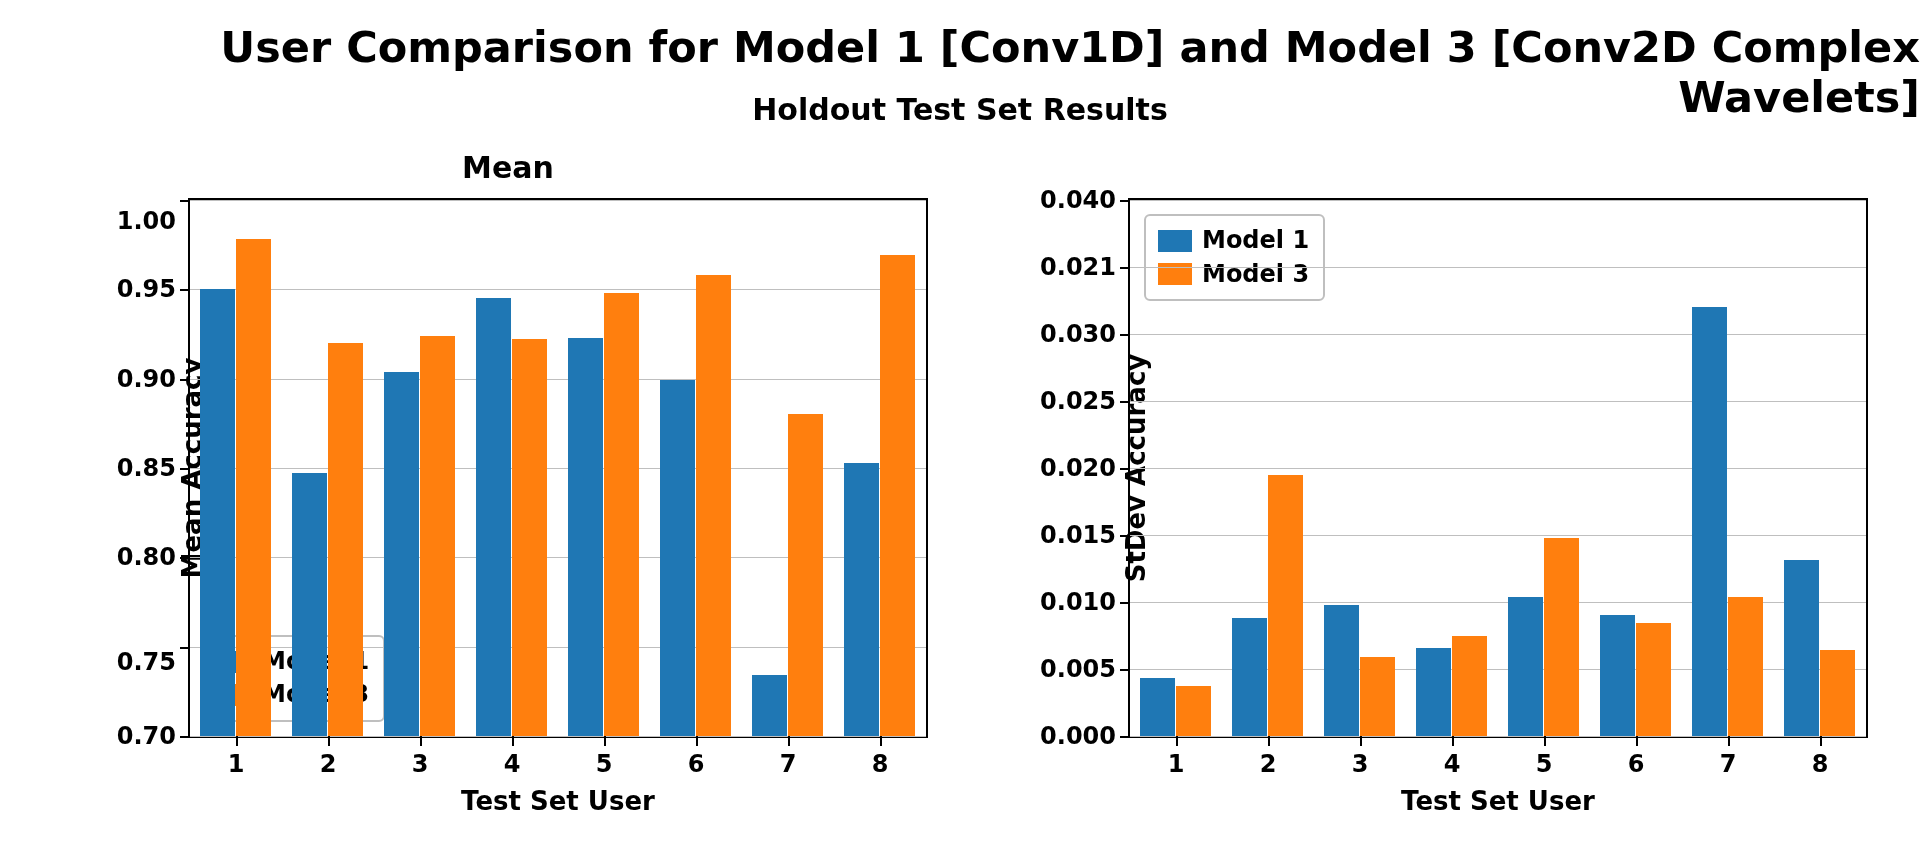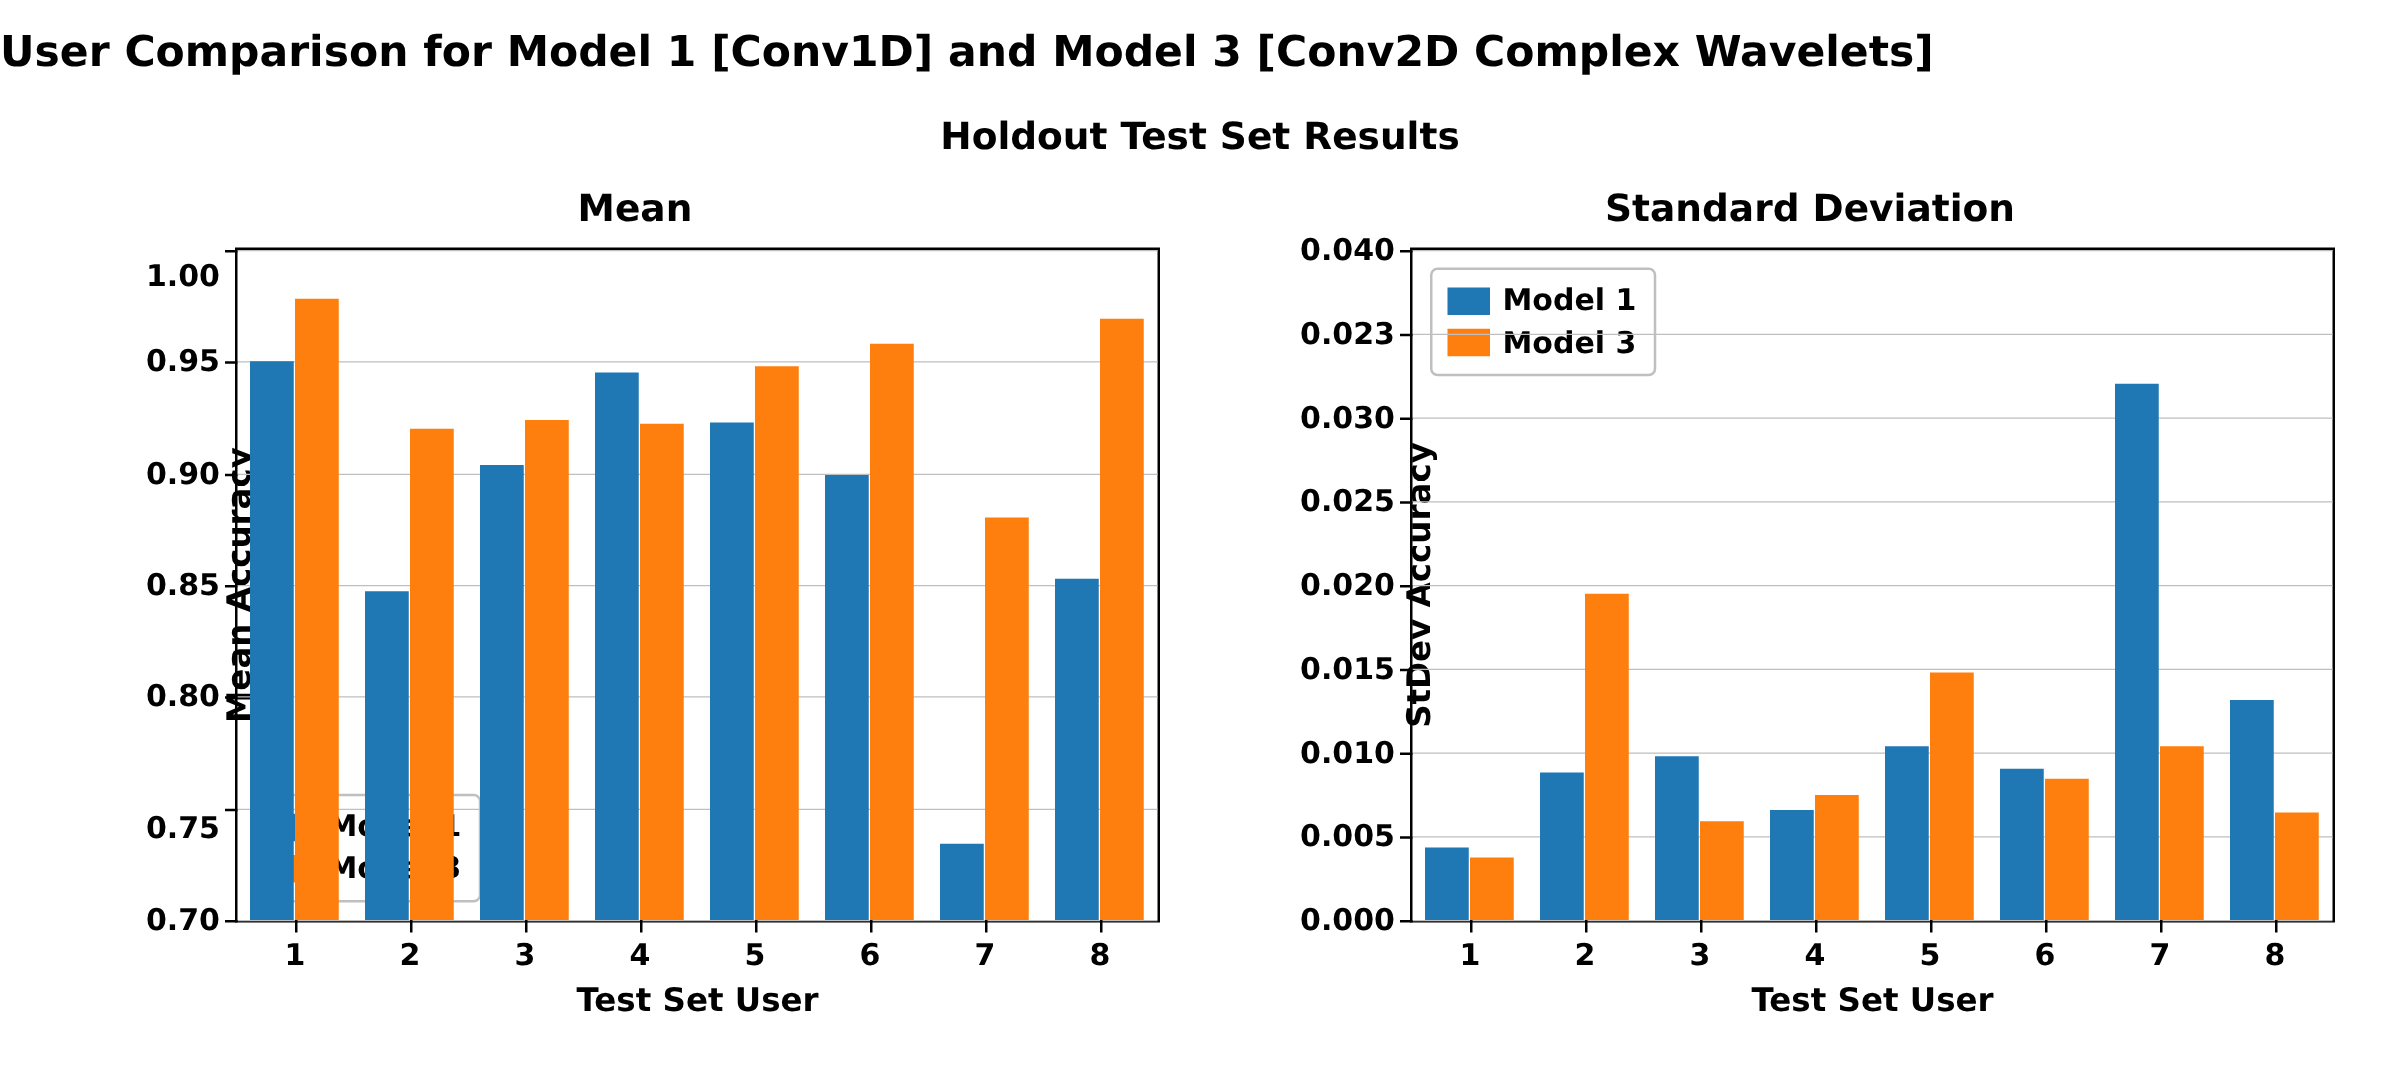--- a/index.html
+++ b/index.html
@@ -13,22 +13,22 @@
     position: relative;
     width: 1920px;
     height: 856px;
     background: #fff;
   }
   .suptitle {
     position: absolute;
     top: 22px;
     left: 0;
     width: 100%;
-    text-align: left;
-    font-size: 34px;
+    text-align: right;
+    font-size: 43px;
     font-weight: 700;
   }
   .subtitle {
     position: absolute;
     top: 92px;
     left: 0;
     width: 100%;
     text-align: center;
     font-size: 30px;
     font-weight: 700;
@@ -230,21 +230,20 @@
           <div class="bar c-model1" style="left: 562.12px; width: 34.88px; height: 60.7467px;"></div>
           <div class="bar c-model3" style="left: 598px; width: 34.88px; height: 321.6px;"></div>
           <div class="tick-x" style="left: 690px;"></div>
           <div class="tick-x-label" style="left: 690px;">8</div>
           <div class="bar c-model1" style="left: 654.12px; width: 34.88px; height: 273.36px;"></div>
           <div class="bar c-model3" style="left: 690px; width: 34.88px; height: 480.613px;"></div>
         </div>
     </div>
 
     <div class="panel">
-      <div class="panel-title">Standard Deviation</div>
       <div class="plot-area" id="plot-std">
         <div class="ylabel">StDev Accuracy</div>
         <div class="xlabel">Test Set User</div>
         <div class="legend legend-upper-left">
           <div class="legend-row">
             <span class="legend-swatch c-model1"></span>
             <span>Model 1</span>
           </div>
           <div class="legend-row">
             <span class="legend-swatch c-model3"></span>
@@ -267,21 +266,21 @@
           <div class="tick-y" style="top: 268px;"></div>
           <div class="tick-y-label" style="top: 268px;">0.020</div>
           <div class="grid-line-h" style="top: 201px;"></div>
           <div class="tick-y" style="top: 201px;"></div>
           <div class="tick-y-label" style="top: 201px;">0.025</div>
           <div class="grid-line-h" style="top: 134px;"></div>
           <div class="tick-y" style="top: 134px;"></div>
           <div class="tick-y-label" style="top: 134px;">0.030</div>
           <div class="grid-line-h" style="top: 67px;"></div>
           <div class="tick-y" style="top: 67px;"></div>
-          <div class="tick-y-label" style="top: 67px;">0.023</div>
+          <div class="tick-y-label" style="top: 67px;">0.021</div>
           <div class="grid-line-h" style="top: 0px;"></div>
           <div class="tick-y" style="top: 0px;"></div>
           <div class="tick-y-label" style="top: 0px;">0.040</div>
           <div class="tick-x" style="left: 46px;"></div>
           <div class="tick-x-label" style="left: 46px;">1</div>
           <div class="bar c-model1" style="left: 10.12px; width: 34.88px; height: 57.62px;"></div>
           <div class="bar c-model3" style="left: 46px; width: 34.88px; height: 49.58px;"></div>
           <div class="tick-x" style="left: 138px;"></div>
           <div class="tick-x-label" style="left: 138px;">2</div>
           <div class="bar c-model1" style="left: 102.12px; width: 34.88px; height: 117.92px;"></div>

